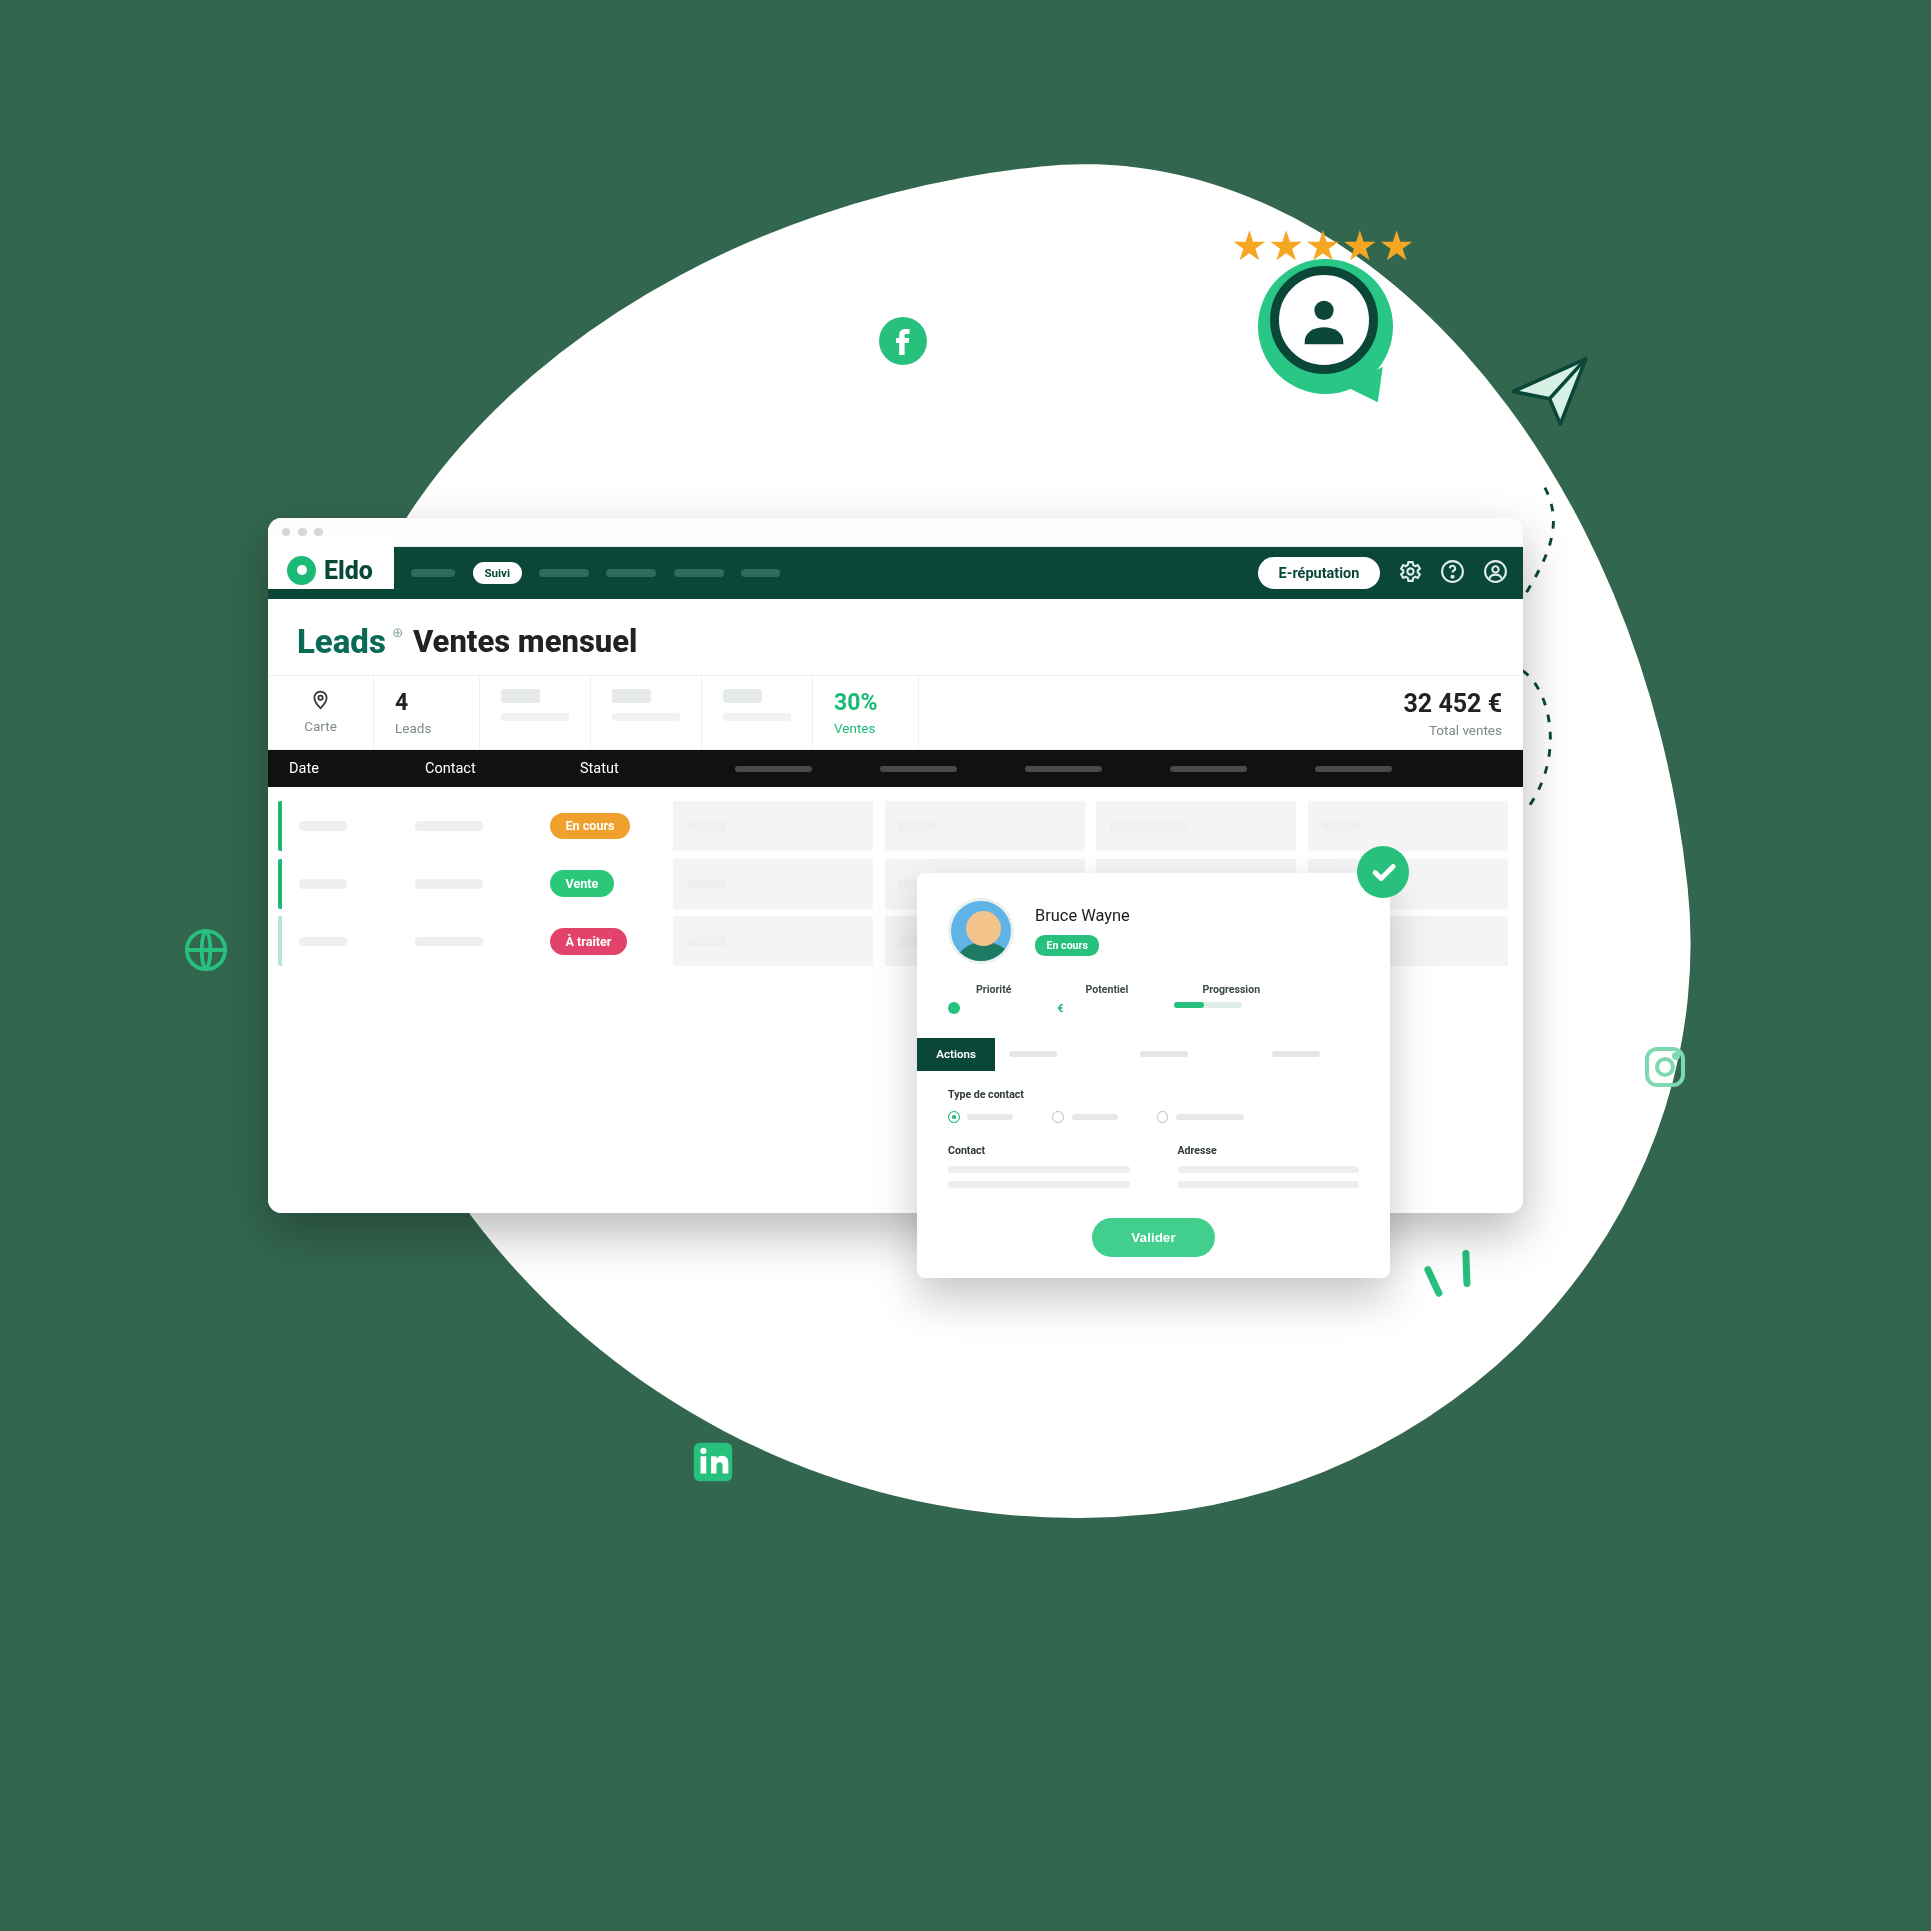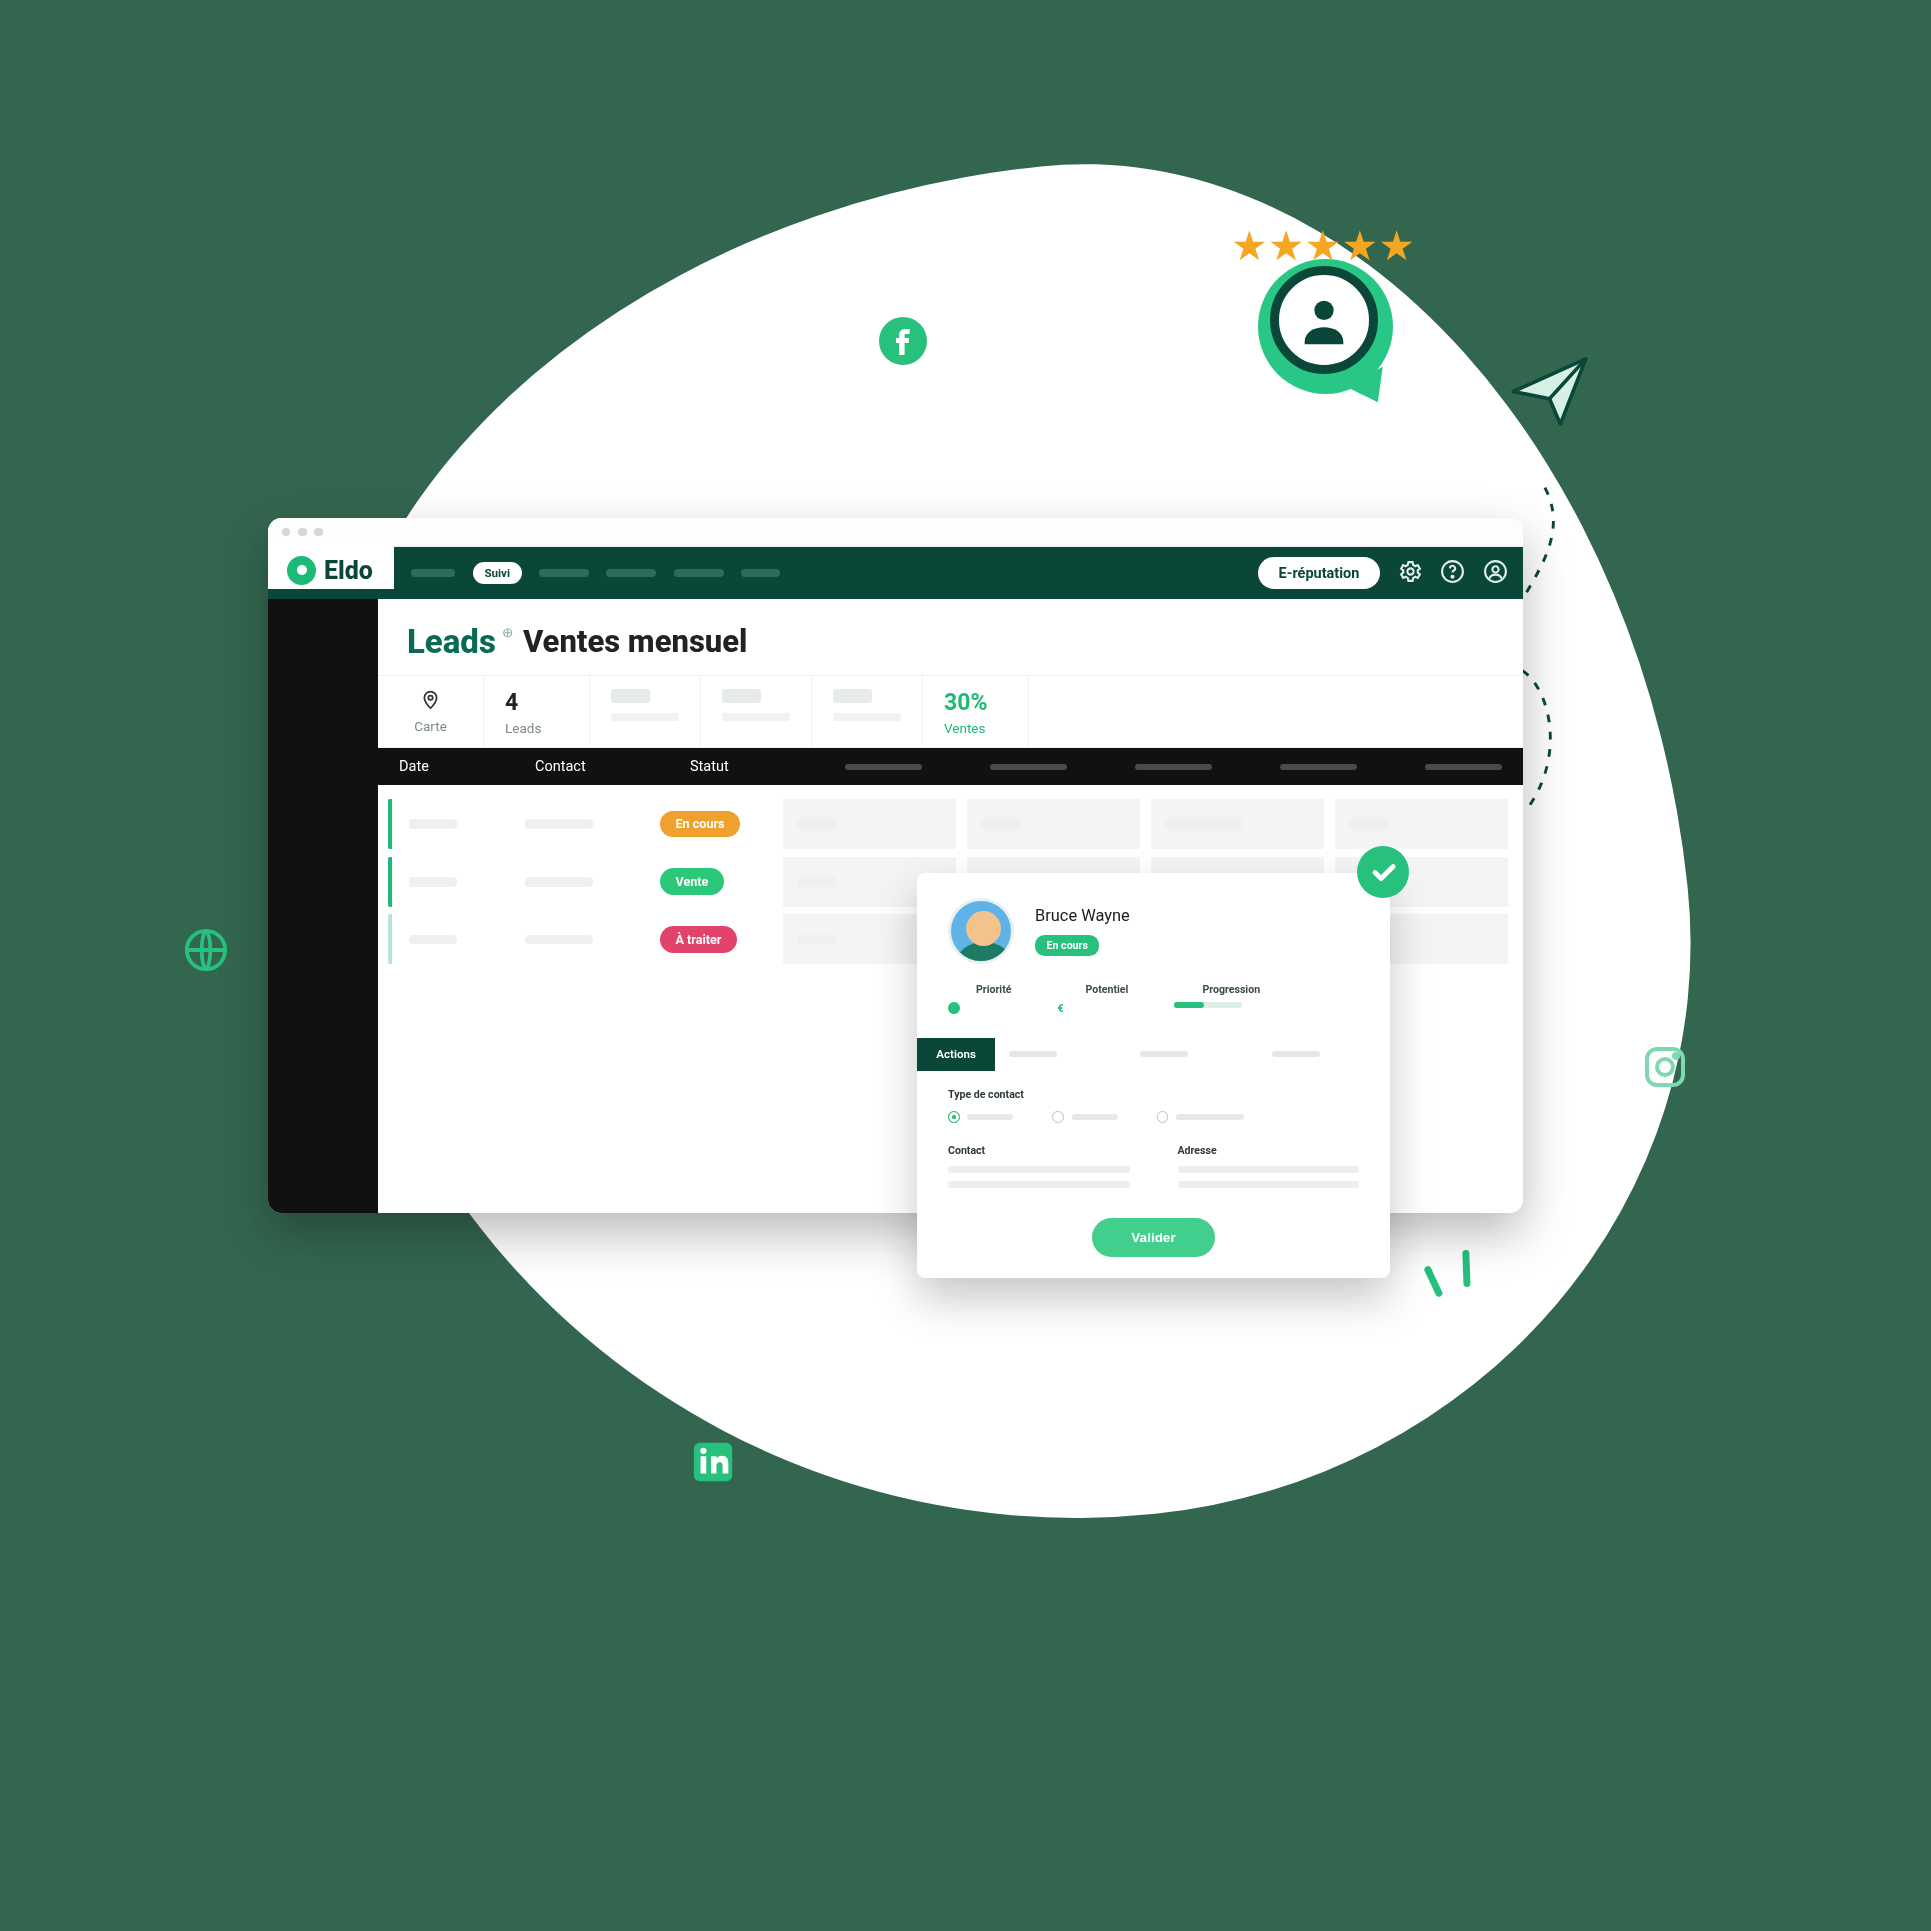--- a/index.html
+++ b/index.html
@@ -120,20 +120,21 @@
   .nav-spacer { flex:1; }
   .erep {
     background:#ffffff; color:#0a4739; font-size:14.5px; font-weight:700;
     padding:7.7px 21px; border-radius:17.4px;
   }
   .topicon { color:#dfeeea; }
 
   .body {
     display:flex;
     height: calc(100% - 81px);
+    flex-direction: column;
   }
   .sidebar {
     width:126px;
     background:#111111;
   }
   .content {
     flex:1;
     background:#ffffff;
     display:flex; flex-direction:column;
   }
@@ -408,20 +409,24 @@
             <div class="s2"></div>
           </div>
         <div class="kpi skel">
             <div class="s1"></div>
             <div class="s2"></div>
           </div>
         <div class="kpi green">
           <span class="big">30%</span>
           <span class="lbl">Ventes</span>
         </div>
+        <div class="kpi kpi-flex">
+          <span class="big">32 452 €</span>
+          <span class="lbl">Total ventes</span>
+        </div>
       </div>
 
       <div class="table-head">
         <span style="width:68px">Date</span>
         <span style="width:87px">Contact</span>
         <span style="width:87px">Statut</span>
         <span class="skelh" style="width:77px"></span>
         <span class="skelh" style="width:77px"></span>
         <span class="skelh" style="width:77px"></span>
         <span class="skelh" style="width:77px"></span>

